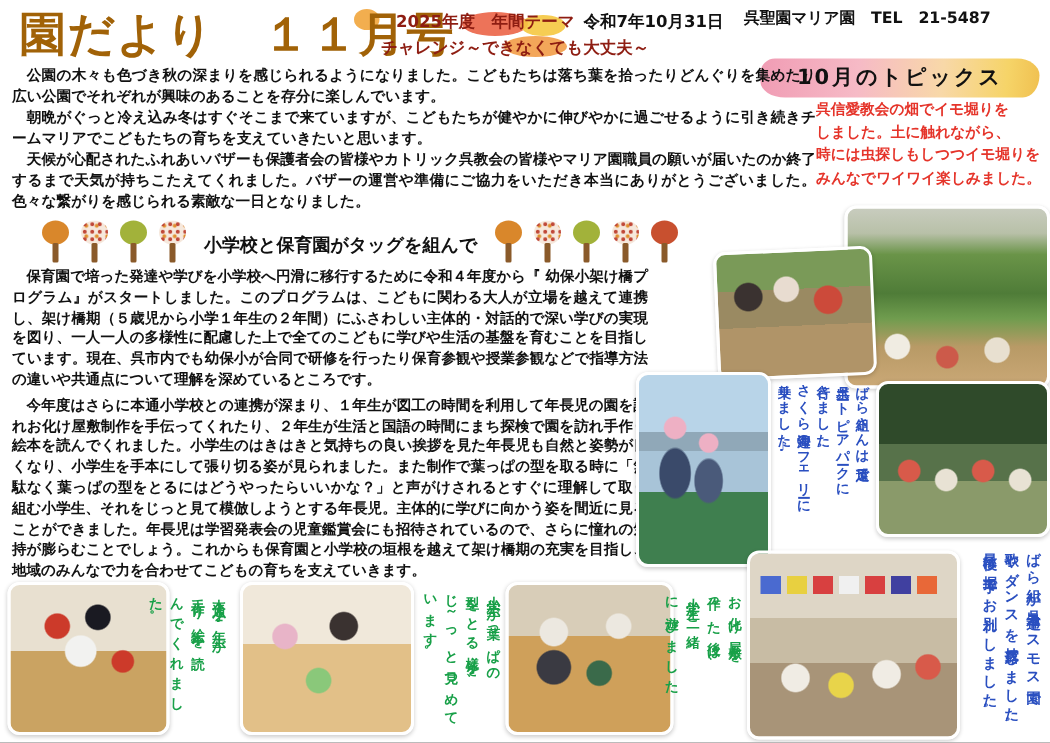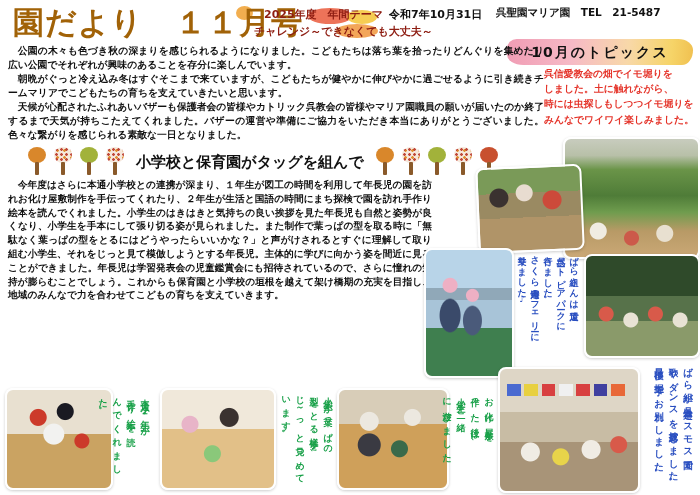--- a/index.html
+++ b/index.html
@@ -27,21 +27,21 @@
             text-align:center; line-height:26px; font-size:14px; letter-spacing:2px; }
   .red-topic { position:absolute; left:544px; top:66px; width:156px; font-size:9.8px;
                line-height:15.2px; color:#e5342a; white-space:pre-line; }
   
   .intro { position:absolute; left:8px; top:44px; width:536px; font-size:9.8px;
            line-height:14px; text-align:justify; }
   .intro p { text-indent:1em; }
   
   .heading-row { position:absolute; left:24px; top:145px; height:30px;
                  display:flex; align-items:flex-end; }
-  .heading { font-size:15px; margin:0 8px 3px 8px; white-space:nowrap; }
+  .heading { font-size:12px; margin:0 8px 3px 8px; white-space:nowrap; }
   .trees { display:flex; align-items:flex-end; }
   .tree { display:inline-block; width:20px; height:28px; position:relative; margin:0 3px; }
   .tree .crown { position:absolute; top:0; left:1px; width:18px; height:16px; border-radius:50%; display:block;}
   .tree .trunk { position:absolute; bottom:0; left:8px; width:4px; height:13px;
                  background:#8a5a2a; border-radius:1px; display:block;}
   .solid-orange .crown { background:#d9872b; }
   .solid-green  .crown { background:#a2b23a; }
   .solid-red    .crown { background:#c8502f; }
   .blossom .crown { background-color:#f6e8dc;
       background-image:radial-gradient(#c04838 1px,transparent 1.6px),
@@ -195,20 +195,21 @@
           <i class="trunk"></i>
         </span>
         <span class="tree solid-red">
           <i class="crown"></i>
           <i class="trunk"></i>
         </span>
       </span>
   </div>
 
   <div class="article">
+    <p>保育園で培った発達や学びを小学校へ円滑に移行するために令和４年度から『 幼保小架け橋プログラム』がスタートしました。このプログラムは、こどもに関わる大人が立場を越えて連携し、架け橋期（５歳児から小学１年生の２年間）にふさわしい主体的・対話的で深い学びの実現を図り、一人一人の多様性に配慮した上で全てのこどもに学びや生活の基盤を育むことを目指しています。現在、呉市内でも幼保小が合同で研修を行ったり保育参観や授業参観などで指導方法の違いや共通点について理解を深めているところです。</p>
     <p>今年度はさらに本通小学校との連携が深まり、１年生が図工の時間を利用して年長児の園を訪れお化け屋敷制作を手伝ってくれたり、２年生が生活と国語の時間にまち探検で園を訪れ手作り絵本を読んでくれました。小学生のはきはきと気持ちの良い挨拶を見た年長児も自然と姿勢が良くなり、小学生を手本にして張り切る姿が見られました。また制作で葉っぱの型を取る時に「無駄なく葉っぱの型をとるにはどうやったらいいかな？」と声がけされるとすぐに理解して取り組む小学生、それをじっと見て模倣しようとする年長児。主体的に学びに向かう姿を間近に見ることができました。年長児は学習発表会の児童鑑賞会にも招待されているので、さらに憧れの気持が膨らむことでしょう。これからも保育園と小学校の垣根を越えて架け橋期の充実を目指し、地域のみんなで力を合わせてこどもの育ちを支えていきます。</p>
   </div>
 
   <div class="photo photo-imo-field"></div>
   <div class="photo photo-imo-close"></div>
   <div class="photo photo-ferry"></div>
   <div class="photo photo-group"></div>
   <div class="photo photo-book"></div>
   <div class="photo photo-leaf"></div>
   <div class="photo photo-mexico"></div>

